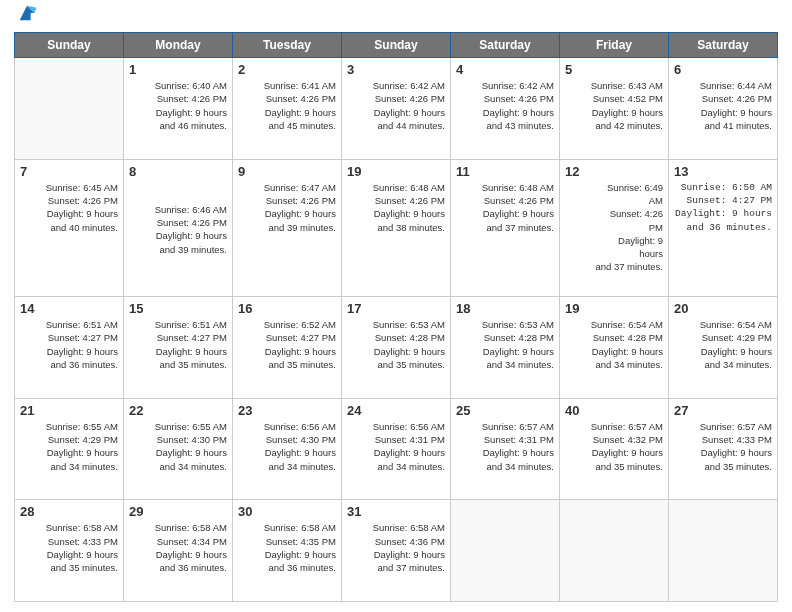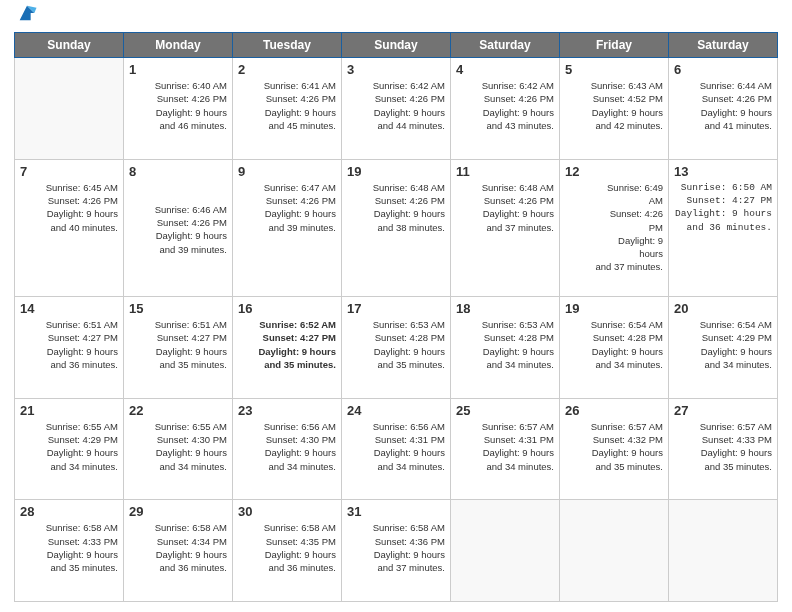--- a/index.html
+++ b/index.html
@@ -241,21 +241,21 @@
           </td>
           <td>
             <span class="day-num">15</span>
             <div class="day-info" style="white-space: pre-line;">Sunrise: 6:51 AM
 Sunset: 4:27 PM
 Daylight: 9 hours
 and 35 minutes.</div>
           </td>
           <td>
             <span class="day-num">16</span>
-            <div class="day-info" style="white-space: pre-line; font-weight: bold;">Sunrise: 6:52 AM
+            <div class="day-info" style="white-space: pre-line;">Sunrise: 6:52 AM
 Sunset: 4:27 PM
 Daylight: 9 hours
 and 35 minutes.</div>
           </td>
           <td>
             <span class="day-num">17</span>
             <div class="day-info" style="white-space: pre-line;">Sunrise: 6:53 AM
 Sunset: 4:28 PM
 Daylight: 9 hours
 and 35 minutes.</div>
@@ -312,21 +312,21 @@
 and 34 minutes.</div>
           </td>
           <td>
             <span class="day-num">25</span>
             <div class="day-info" style="white-space: pre-line;">Sunrise: 6:57 AM
 Sunset: 4:31 PM
 Daylight: 9 hours
 and 34 minutes.</div>
           </td>
           <td>
-            <span class="day-num">26</span>
+            <span class="day-num">40</span>
             <div class="day-info" style="white-space: pre-line;">Sunrise: 6:57 AM
 Sunset: 4:32 PM
 Daylight: 9 hours
 and 35 minutes.</div>
           </td>
           <td>
             <span class="day-num">27</span>
             <div class="day-info" style="white-space: pre-line;">Sunrise: 6:57 AM
 Sunset: 4:33 PM
 Daylight: 9 hours

